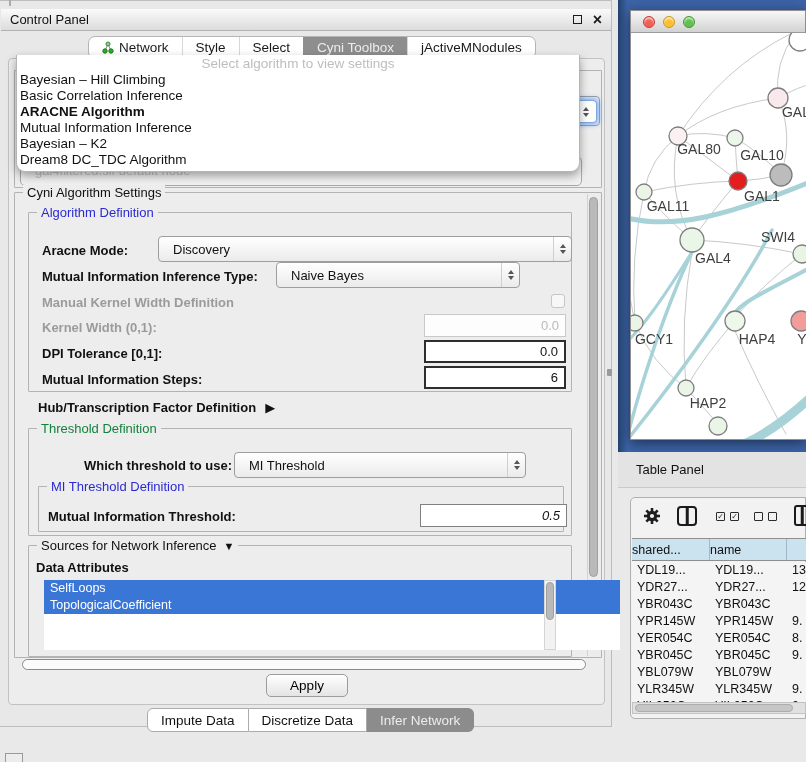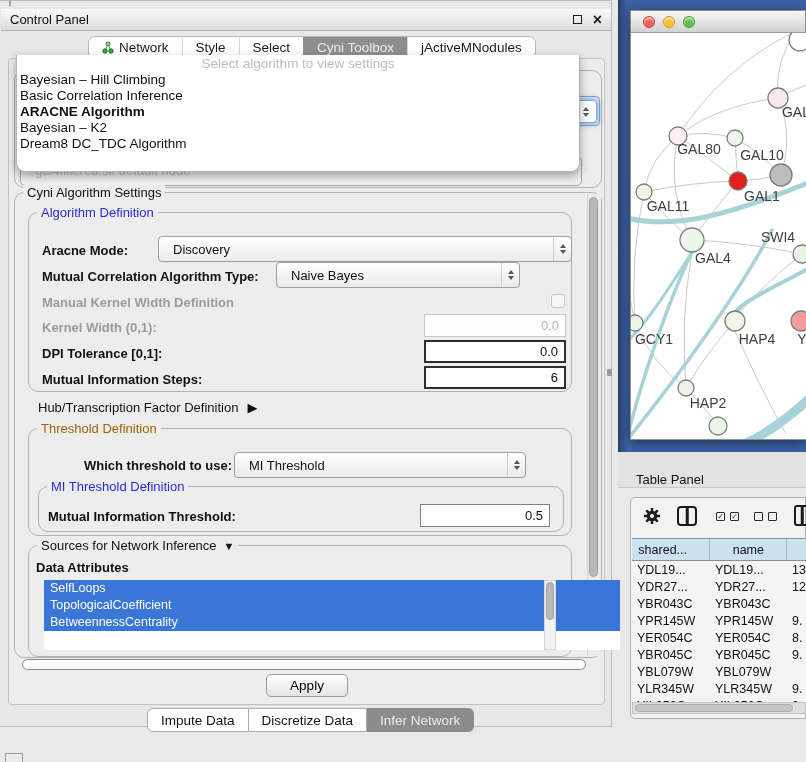--- a/index.html
+++ b/index.html
@@ -10,26 +10,26 @@
 .win{background:#e8e8e8;border:1px solid #bdbdbd;border-left:none}
 .titlebar{background:linear-gradient(#fafafa,#dcdcdc);border-bottom:1px solid #b2b2b2;display:flex;align-items:center;padding:0 9px}
 .titlebar .sp{flex:1}
 .float-ic{width:9px;height:9px;border:1.5px solid #1a1a1a;display:inline-block;margin-right:11px}
 .close-ic{font-weight:bold;font-size:16px;line-height:1;color:#1a1a1a}
 .tabbar{display:flex;align-items:stretch;background:#fff;border:1px solid #b5b5b5;border-radius:7px;overflow:hidden;height:23px}
 .tab{display:flex;align-items:center;gap:5px;padding:0 13px;font-size:13.5px;color:#1a1a1a;border-left:1px solid #d8d8d8;cursor:default;white-space:nowrap}
 .tab:first-child{border-left:none}
 .tab.sel{background:#8e8e8e;color:#ececec;border-left-color:#8e8e8e}
 .panel{background:#ededed;border:1px solid #c2c2c2;border-radius:4px}
-.group{position:absolute;border:1px solid #b3b3b3;border-radius:10px}
+.group{position:absolute;border:1px solid #b3b3b3;border-radius:1px}
 .gtitle{position:absolute;top:-8px;left:8px;background:#ededed;padding:0 4px;font-size:13px;white-space:nowrap}
 .blue{color:#2a2ad2}
-.green{color:#a16207}
+.green{color:#15803d}
 .lbl{position:absolute;font-weight:bold;font-size:13px;white-space:nowrap}
-.lbl.plain{font-weight:normal}
+.lbl.plain{font-weight:bold}
 .lbl.dis{color:#9b9b9b}
 .combo{position:absolute;background:linear-gradient(#ffffff,#ebebeb);border:1px solid #9e9e9e;border-radius:4px;display:flex;align-items:center;font-size:13px;height:26px}
 .combo .val{flex:1;padding-left:14px;white-space:nowrap;overflow:hidden}
 .combo .arr{width:18px;height:100%;display:flex;flex-direction:column;align-items:center;justify-content:center;gap:2px;border-left:1px solid #cfcfcf}
 .tri-u{width:0;height:0;border-left:3.5px solid transparent;border-right:3.5px solid transparent;border-bottom:4.5px solid #555}
 .tri-d{width:0;height:0;border-left:3.5px solid transparent;border-right:3.5px solid transparent;border-top:4.5px solid #555}
 .field{position:absolute;background:#fff;text-align:right;padding:0 6px;font-size:13px;border:2px solid #2e2e2e;font-family:"Liberation Sans",sans-serif;color:#111}
 .field.thin{border:1.5px solid #808080}
 .field.dis{border:1px solid #c9c9c9;color:#b9b9b9;background:#fdfdfd}
 .chk{position:absolute;width:14px;height:14px;border:1.5px solid #c6c6c6;border-radius:3px;background:#f7f7f7}
@@ -49,28 +49,28 @@
 .pp-item.bold{font-weight:bold}
 
 .desktop{position:absolute;background:#3c63a6}
 .desk-edge{position:absolute;background:linear-gradient(90deg,#24426f,#3c63a6)}
 .netwin{position:absolute;background:#fff;border:1px solid #8f8f8f;box-shadow:0 3px 12px rgba(0,0,0,.5)}
 .net-title{position:absolute;background:linear-gradient(#f7f7f7,#d2d2d2);border-bottom:1px solid #9a9a9a}
 .light{position:absolute;width:12px;height:12px;border-radius:50%;top:5px;box-shadow:inset 0 2px 2px rgba(255,255,255,.65)}
 .canvas{position:absolute;background:#fff;overflow:hidden}
 svg text{font-family:"Liberation Sans",sans-serif;font-size:14px;fill:#3f3f3f}
 
-.tp-bar{position:absolute;background:#e3e3e3;border-bottom:1px solid #cacaca;display:flex;align-items:flex-end;padding-left:18px;font-size:13px}
+.tp-bar{position:absolute;background:#e3e3e3;border-bottom:1px solid #cacaca;display:flex;align-items:center;padding-left:18px;font-size:13px}
 .twin{position:absolute;background:#f2f2f2;border:1px solid #b0b0b0;border-radius:5px 0 0 5px}
 .colicon{position:absolute;border:2.5px solid #1a1a1a;border-radius:4px}
 .colicon:before{content:"";position:absolute;left:50%;top:0;bottom:0;width:2.5px;background:#1a1a1a;transform:translateX(-50%)}
 .pairbox{position:absolute;display:flex;gap:5px}
 .mbox{width:9px;height:9px;border:1.5px solid #2a2a2a;border-radius:1px;font-size:8px;line-height:7px;text-align:center;color:#2a2a2a}
 .thead{position:absolute;display:grid;grid-template-columns:78px 77px 40px;height:23px;line-height:22px;font-size:12.5px;border-top:1px solid #8f8f8f;border-bottom:1px solid #8f8f8f}
-.thcell{background:#cbe2ef;border-right:1px solid #9fb9c8;text-align:right;padding-right:22px;overflow:hidden}
+.thcell{background:#cbe2ef;border-right:1px solid #9fb9c8;text-align:left;padding-right:9px;overflow:hidden}
 .tbody{position:absolute;overflow:hidden;background:#f4f4f4}
 .trow{display:grid;grid-template-columns:78px 77px 40px;height:17px;line-height:17px;font-size:12.5px;white-space:nowrap}
 .trow>div{padding-left:5px;overflow:hidden}
 .hsb{position:absolute;background:#e0e0e0;border:1px solid #c2c2c2}
 .hsb .th{position:absolute;top:1px;height:8px;background:#c6c6c6;border:1px solid #adadad;border-radius:4px}
 .splitter-dot{position:absolute;width:5px;height:7px;background:#9a9a9a;border-radius:1px}
 .partial-sq{position:absolute;border:1.5px solid #999;background:#ececec}
 </style>
 </head>
 <body>
@@ -119,20 +119,21 @@
 <div class="abs" style="left:20px;top:156px;width:562px;height:30px;border:1px solid #a8a8a8;border-radius:5px;background:#f1f1f1;z-index:2;line-height:28px">
   <span style="padding-left:14px;color:#c2c2c2">gal4filtered.sif default node</span>
 </div>
 
 <div class="popup" style="left:16px;top:55px;width:564px;height:117px">
   <div class="pp-ph">Select algorithm to view settings</div>
   <div id="pp-items">
       <div class="pp-item">Bayesian – Hill Climbing</div>
       <div class="pp-item">Basic Correlation Inference</div>
       <div class="pp-item bold">ARACNE Algorithm</div>
+      <div class="pp-item">Mutual Information Inference</div>
       <div class="pp-item">Bayesian – K2</div>
       <div class="pp-item">Dream8 DC_TDC Algorithm</div>
     </div>
 </div>
 
 <div class="group" style="left:14px;top:192px;width:588px;height:466px;z-index:2">
   <span class="gtitle">Cyni Algorithm Settings</span>
 </div>
 <div class="sb-v-track" style="left:587px;top:194px;width:14px;height:462px;z-index:3"></div>
 <div class="sb-thumb" style="left:589px;top:197px;width:9px;height:380px;z-index:4"></div>
@@ -141,21 +142,21 @@
   <span class="gtitle blue">Algorithm Definition</span>
 </div>
 <div class="lbl" style="left:42px;top:243px;z-index:4">Aracne Mode:</div>
 <div class="combo" style="left:158px;top:236px;width:414px;z-index:4">
   <span class="val">Discovery</span>
   <span class="arr">
       <span class="tri-u"></span>
       <span class="tri-d"></span>
     </span>
 </div>
-<div class="lbl" style="left:42px;top:269px;z-index:4">Mutual Correlation Algorithm Type:</div>
+<div class="lbl" style="left:42px;top:269px;z-index:4">Mutual Information Inference Type:</div>
 <div class="combo" style="left:276px;top:262px;width:244px;z-index:4">
   <span class="val">Naive Bayes</span>
   <span class="arr">
       <span class="tri-u"></span>
       <span class="tri-d"></span>
     </span>
 </div>
 <div class="lbl dis" style="left:42px;top:295px;z-index:4">Manual Kernel Width Definition</div>
 <span class="chk" style="left:551px;top:294px;z-index:4"></span>
 <div class="lbl dis" style="left:42px;top:320px;z-index:4">Kernel Width (0,1):</div>
@@ -178,33 +179,32 @@
   <span class="val">MI Threshold</span>
   <span class="arr">
       <span class="tri-u"></span>
       <span class="tri-d"></span>
     </span>
 </div>
 <div class="group" style="left:38px;top:486px;width:526px;height:46px;z-index:4">
   <span class="gtitle blue">MI Threshold Definition</span>
 </div>
 <div class="lbl" style="left:48px;top:509px;z-index:5">Mutual Information Threshold:</div>
-<input class="field thin" readonly="" style="left: 420px; top: 504px; width: 130px; height: 23px; z-index: 5;" value="0.5">
+<input class="field thin" readonly="" style="left: 420px; top: 504px; width: 147px; height: 23px; z-index: 5; font-style: italic;" value="0.5">
 
 <div class="group" style="left:28px;top:545px;width:544px;height:112px;z-index:3">
   <span class="gtitle" style="display:flex;align-items:center;gap:7px">
     <span>Sources for Network Inference</span>
     <span style="font-size:11px">▼</span>
   </span>
 </div>
 <div class="lbl" style="left:36px;top:560px;z-index:4">Data Attributes</div>
 <div class="abs" id="attr-list" style="left:44px;top:580px;width:576px;height:70px;overflow:hidden;z-index:4;background:#fff">
     <div class="attr-item">SelfLoops</div>
     <div class="attr-item">TopologicalCoefficient</div>
-    <div class="attr-item">BetweennessCentrality</div>
   </div>
 <div class="abs" style="left:544px;top:580px;width:12px;height:70px;background:#f2f2f2;border:1px solid #d5d5d5;z-index:4"></div>
 <div class="sb-thumb" style="left:546px;top:582px;width:8px;height:38px;z-index:5"></div>
 
 <div class="abs" style="left:22px;top:659px;width:564px;height:11px;border:1px solid #8a8a8a;border-radius:6px;background:#fbfbfb;z-index:3"></div>
 <button class="btn" style="left:266px;top:674px;width:82px;height:23px;z-index:3">Apply</button>
 
 <div class="btabs" id="bottom-tabs" style="left:147px;top:708px;z-index:2">
     <div class="btab">Impute Data</div>
     <div class="btab">Discretize Data</div>

